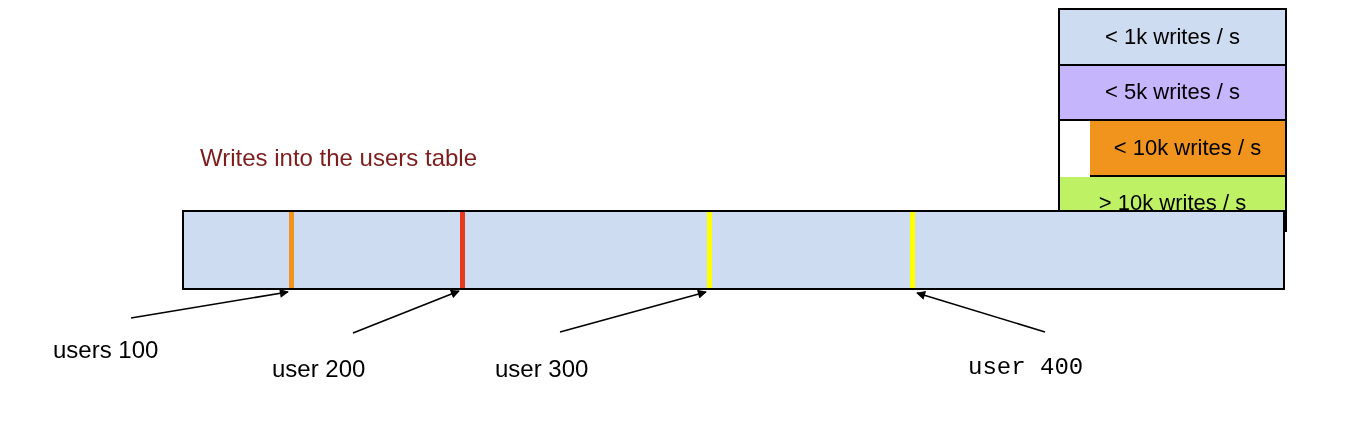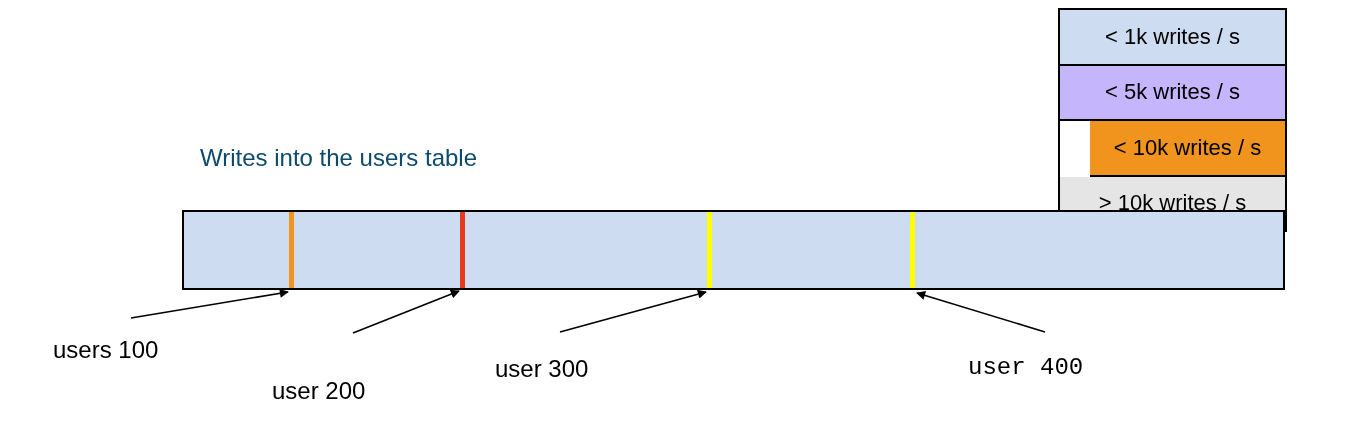--- a/index.html
+++ b/index.html
@@ -14,21 +14,21 @@
     height: 422px;
     background: #ffffff;
     overflow: hidden;
   }
   .diagram-title {
     position: absolute;
     left: 200px;
     top: 144px;
     font-size: 24px;
     line-height: 28px;
-    color: #0c4a6e;
+    color: #7f1d1d;
     white-space: nowrap;
   }
   .legend {
     position: absolute;
     left: 1013px;
     top: 8px;
     width: 229px;
     height: 190px;
     border: 2px solid #000000;
     box-sizing: border-box;
@@ -83,21 +83,21 @@
   <div class="legend" id="legend" style="left: 1058px; top: 8px; width: 229px; height: 224px; border-color: rgb(0, 0, 0);">
       <div class="legend-row" style="background: rgb(205, 220, 240); border-bottom-color: rgb(0, 0, 0);">
         <span>&lt; 1k writes / s</span>
       </div>
       <div class="legend-row" style="background: #c4b5fd; border-bottom-color: rgb(0, 0, 0);">
         <span>&lt; 5k writes / s</span>
       </div>
       <div class="legend-row" style="background: rgb(240, 148, 30); border-bottom-color: rgb(0, 0, 0); margin-left: 30px;">
         <span>&lt; 10k writes / s</span>
       </div>
-      <div class="legend-row" style="background: #e5e5e5; border-bottom-color: rgb(0, 0, 0);">
+      <div class="legend-row" style="background: #bef264; border-bottom-color: rgb(0, 0, 0);">
         <span>&gt; 10k writes / s</span>
       </div>
     </div>
 
   <div class="bar" id="bar" style="left: 182px; top: 210px; width: 1103px; height: 80px; background: rgb(205, 220, 240); border-color: rgb(0, 0, 0);">
       <div class="marker" style="left: 104.5px; background: rgb(240, 148, 30);"></div>
       <div class="marker" style="left: 275.5px; background: rgb(232, 57, 29);"></div>
       <div class="marker" style="left: 522.5px; background: rgb(255, 255, 0);"></div>
       <div class="marker" style="left: 725.5px; background: rgb(255, 255, 0);"></div>
     </div>
@@ -109,18 +109,18 @@
       </marker>
     </defs>
   <line x1="131" y1="318" x2="288" y2="292" stroke="#000000" stroke-width="1.6" marker-end="url(#arrowhead)"></line>
       <line x1="353" y1="333" x2="459" y2="291" stroke="#000000" stroke-width="1.6" marker-end="url(#arrowhead)"></line>
       <line x1="560" y1="332" x2="706" y2="292" stroke="#000000" stroke-width="1.6" marker-end="url(#arrowhead)"></line>
       <line x1="1045" y1="332" x2="917" y2="293" stroke="#000000" stroke-width="1.6" marker-end="url(#arrowhead)"></line>
     </svg>
 
   <div id="labels">
       <div class="callout-label" style="left: 53px; top: 336px;">users 100</div>
-      <div class="callout-label" style="left: 272px; top: 355px; margin-top: 22px;">user 200</div>
+      <div class="callout-label" style="left: 272px; top: 355px;">user 200</div>
       <div class="callout-label" style="left: 495px; top: 355px;">user 300</div>
       <div class="callout-label" style="left: 968px; top: 354px; font-family: Liberation Mono, monospace;">user 400</div>
     </div>
 
 </div>
 
 </body></html>

